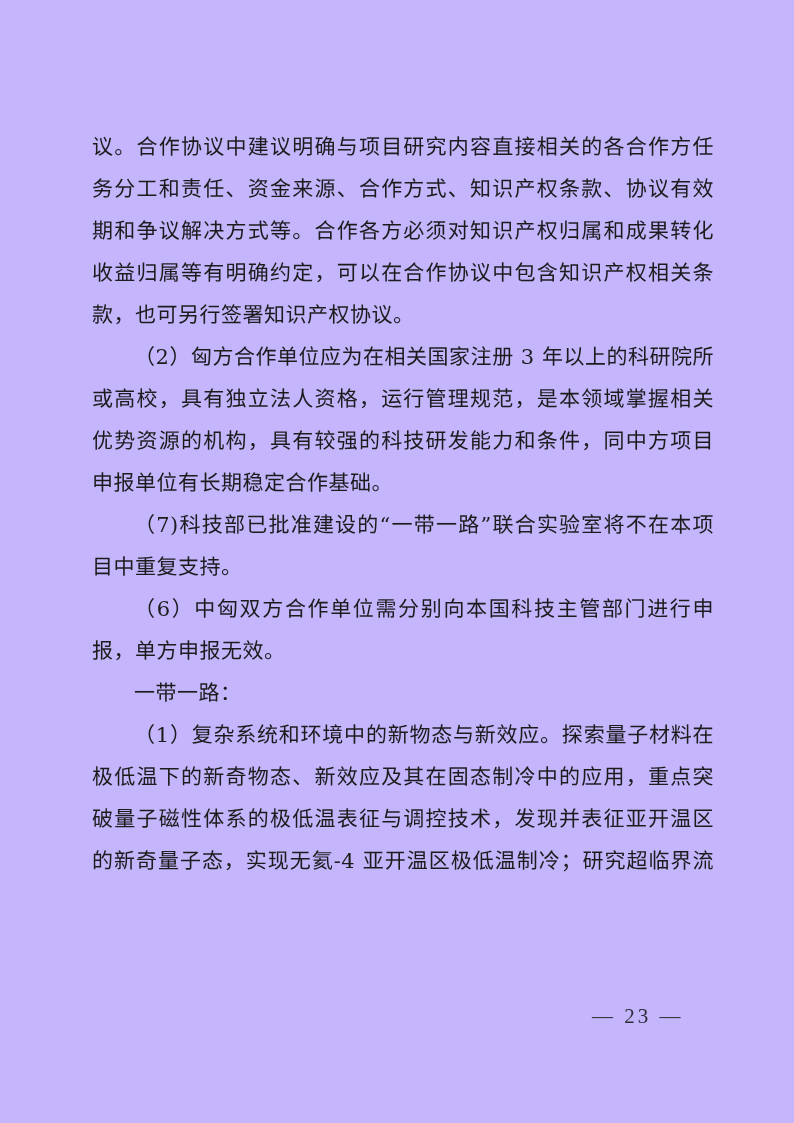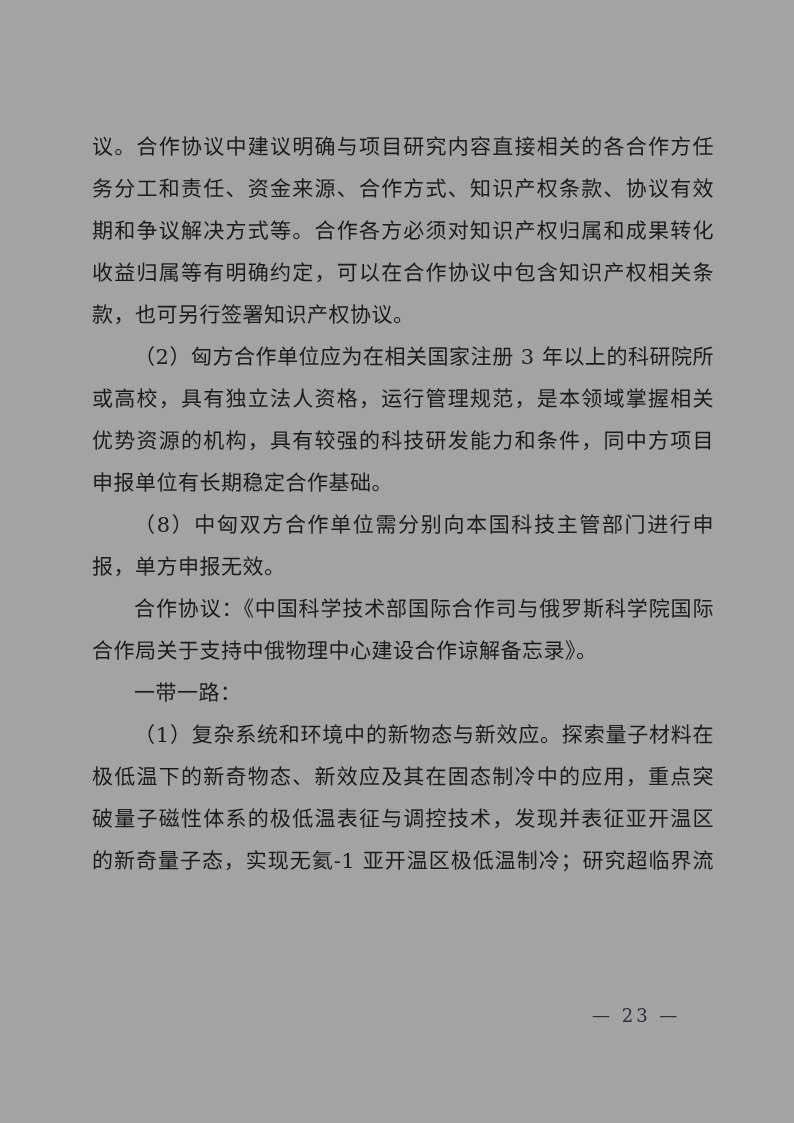--- a/index.html
+++ b/index.html
@@ -4,21 +4,21 @@
 <style>
   html, body {
     margin: 0;
     padding: 0;
     background: #ffffff;
   }
   .page {
     position: relative;
     width: 794px;
     height: 1123px;
-    background: #a3a3a3;
+    background: #c4b5fd;
     overflow: hidden;
     font-family: "DejaVu Serif", "Liberation Serif", serif;
   }
   .content {
     position: absolute;
     left: 92px;
     top: 126px;
     width: 622px;
     color: #1c1c1c;
     font-size: 21px;
@@ -45,38 +45,39 @@
     position: absolute;
     top: 1001px;
     left: 0;
     width: 794px;
     height: 30px;
   }
   .page-number .num {
     position: absolute;
     left: 592px;
     top: 0;
-    font-size: 18px;
+    font-size: 21px;
     line-height: 30px;
     color: #2e2e38;
     letter-spacing: 3px;
     white-space: nowrap;
+    font-family: Liberation Serif, serif;
   }
 </style>
 </head>
 <body>
 
 <div class="page">
 
   <div class="content">
     <p class="noindent">议。合作协议中建议明确与项目研究内容直接相关的各合作方任务分工和责任、资金来源、合作方式、知识产权条款、协议有效期和争议解决方式等。合作各方必须对知识产权归属和成果转化收益归属等有明确约定，可以在合作协议中包含知识产权相关条款，也可另行签署知识产权协议。</p>
     <p class="indent">（2）匈方合作单位应为在相关国家注册 3 年以上的科研院所或高校，具有独立法人资格，运行管理规范，是本领域掌握相关优势资源的机构，具有较强的科技研发能力和条件，同中方项目申报单位有长期稳定合作基础。</p>
-    <p class="indent">（8）中匈双方合作单位需分别向本国科技主管部门进行申报，单方申报无效。</p>
-    <p class="indent">合作协议：《中国科学技术部国际合作司与俄罗斯科学院国际合作局关于支持中俄物理中心建设合作谅解备忘录》。</p>
+    <p class="indent">（7)科技部已批准建设的“一带一路”联合实验室将不在本项目中重复支持。</p>
+    <p class="indent">（6）中匈双方合作单位需分别向本国科技主管部门进行申报，单方申报无效。</p>
     <p class="indent">一带一路：</p>
-    <p class="indent continues">（1）复杂系统和环境中的新物态与新效应。探索量子材料在极低温下的新奇物态、新效应及其在固态制冷中的应用，重点突破量子磁性体系的极低温表征与调控技术，发现并表征亚开温区的新奇量子态，实现无氦-1 亚开温区极低温制冷；研究超临界流</p>
+    <p class="indent continues">（1）复杂系统和环境中的新物态与新效应。探索量子材料在极低温下的新奇物态、新效应及其在固态制冷中的应用，重点突破量子磁性体系的极低温表征与调控技术，发现并表征亚开温区的新奇量子态，实现无氦-4 亚开温区极低温制冷；研究超临界流</p>
   </div>
 
   <div class="page-number">
     <span class="num">— 23 —</span>
   </div>
 
 </div>
 
 </body></html>

